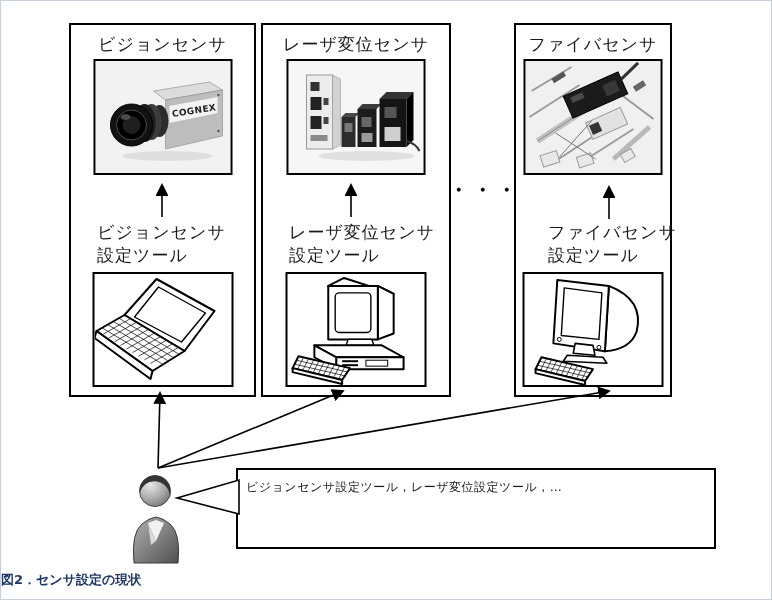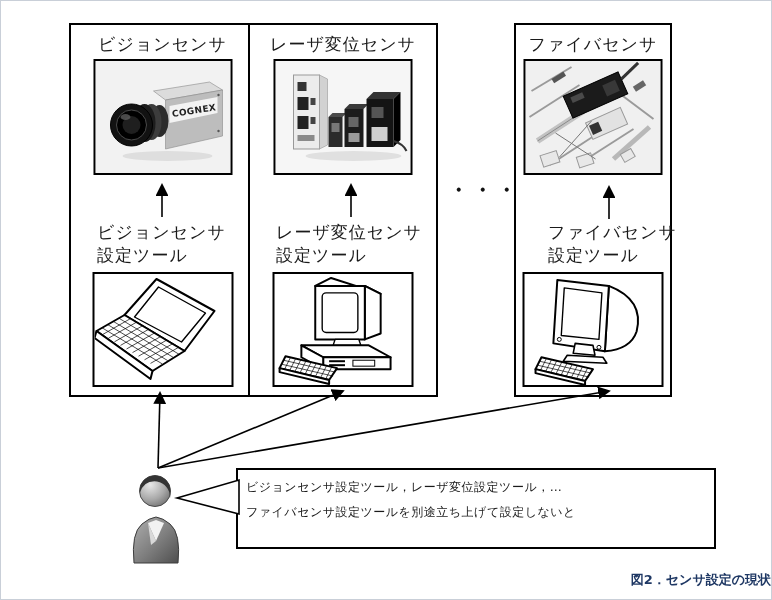--- a/index.html
+++ b/index.html
@@ -18,21 +18,21 @@
   .computer-box svg{display:block;width:100%;height:100%;}
   #dots{position:absolute;left:447px;top:175px;width:72px;font-size:21px;font-weight:bold;letter-spacing:3px;color:#111;text-align:center;}
   #overlay{position:absolute;left:0;top:0;width:770px;height:598px;pointer-events:none;z-index:30;}
   #speech-bubble{
     position:absolute;left:235px;top:467px;width:480px;height:81px;
     border:2px solid #000;background:#fff;box-sizing:border-box;
     padding:5px 6px 0 8px;font-size:12px;line-height:24.5px;letter-spacing:0.5px;
     color:#1a1a1a;z-index:20;white-space:nowrap;overflow:hidden;
   }
   #person{position:absolute;left:126px;top:470px;width:58px;height:94px;z-index:10;}
-  #caption{position:absolute;left:0;top:570px;width:100%;text-align:right;font-size:13px;font-weight:bold;}
+  #caption{position:absolute;left:0;top:570px;width:100%;text-align:left;font-size:13px;font-weight:bold;}
 </style>
 </head>
 <body>
 
 <div id="page">
 
   <div class="panel" style="left:68px;width:187px;">
     <div class="panel-title">ビジョンセンサ</div>
     <div class="photo-box">
       <svg viewBox="0 0 135 112">
@@ -66,21 +66,21 @@
           <polygon points="2,57 58,97 56,105 0,64"></polygon>
         </g>
         <g stroke="#000" stroke-width="0.7">
           <path d="M24.4,44.2 L84.4,80.2 M18.8,47.4 L78.8,83.4 M13.2,50.6 L73.2,86.6 M7.6,53.8 L67.6,89.8"></path>
           <path d="M36,44.6 L8,60.6 M42,48.2 L14,64.2 M48,51.8 L20,67.8 M54,55.4 L26,71.4 M60,59 L32,75 M66,62.6 L38,78.6 M72,66.2 L44,82.2 M78,69.8 L50,85.8 M84,73.4 L56,89.4"></path>
         </g>
       </svg>
     </div>
   </div>
 
-  <div class="panel" style="left:247px;width:190px;">
+  <div class="panel" style="left:260px;width:190px;">
     <div class="panel-title">レーザ変位センサ</div>
     <div class="photo-box">
       <svg viewBox="0 0 135 112">
         <rect x="0" y="0" width="135" height="112" fill="#f6f6f6"></rect>
         <ellipse cx="78" cy="95" rx="48" ry="5" fill="#e0e0e0"></ellipse>
         <rect x="18" y="14" width="26" height="74" fill="#ececec" stroke="#999" stroke-width="1"></rect>
         <polygon points="44,14 52,18 52,84 44,88" fill="#d2d2d2" stroke="#999" stroke-width="0.6"></polygon>
         <rect x="22" y="21" width="9" height="9" fill="#333"></rect>
         <rect x="22" y="36" width="11" height="13" fill="#222"></rect>
         <rect x="35" y="37" width="5" height="7" fill="#444"></rect>
@@ -217,21 +217,20 @@
       <path d="M7,92 Q 4,62 15,53 Q 22,47 29,46 Q 36,47 43,53 Q 54,62 51,92 Z" fill="url(#bodyG)" stroke="#3c3c3c" stroke-width="1"></path>
       <polygon points="29,49 21,52 29,70 37,52" fill="#f2f2f2"></polygon>
       <path d="M21,52 L29,70 L24,74 Z" fill="#d8d8d8"></path>
       <circle cx="28" cy="20" r="15.5" fill="url(#faceG)" stroke="#4a4a4a" stroke-width="1"></circle>
       <path d="M12.8,17 A 15.5,15.5 0 0 1 43.2,17 L 43.5,27 Q 42,13 30,10.5 Q 17,9 12.8,22 Z" fill="#343434"></path>
     </svg>
   </div>
 
   <div id="speech-bubble">
     <div>ビジョンセンサ設定ツール，レーザ変位設定ツール，…</div>
-    <div>ファイバセンサ設定ツールを別途立ち上げて設定しないと</div>
   </div>
 
   <svg id="overlay">
     <defs>
       <marker id="ah" viewBox="0 0 10 10" refX="8.5" refY="5" markerWidth="8" markerHeight="8" orient="auto-start-reverse">
         <path d="M0,0 L10,5 L0,10 Z" fill="#000"></path>
       </marker>
     </defs>
     <g stroke="#000" stroke-width="1.6" fill="none">
       <line x1="161" y1="216" x2="161" y2="184" marker-end="url(#ah)"></line>

